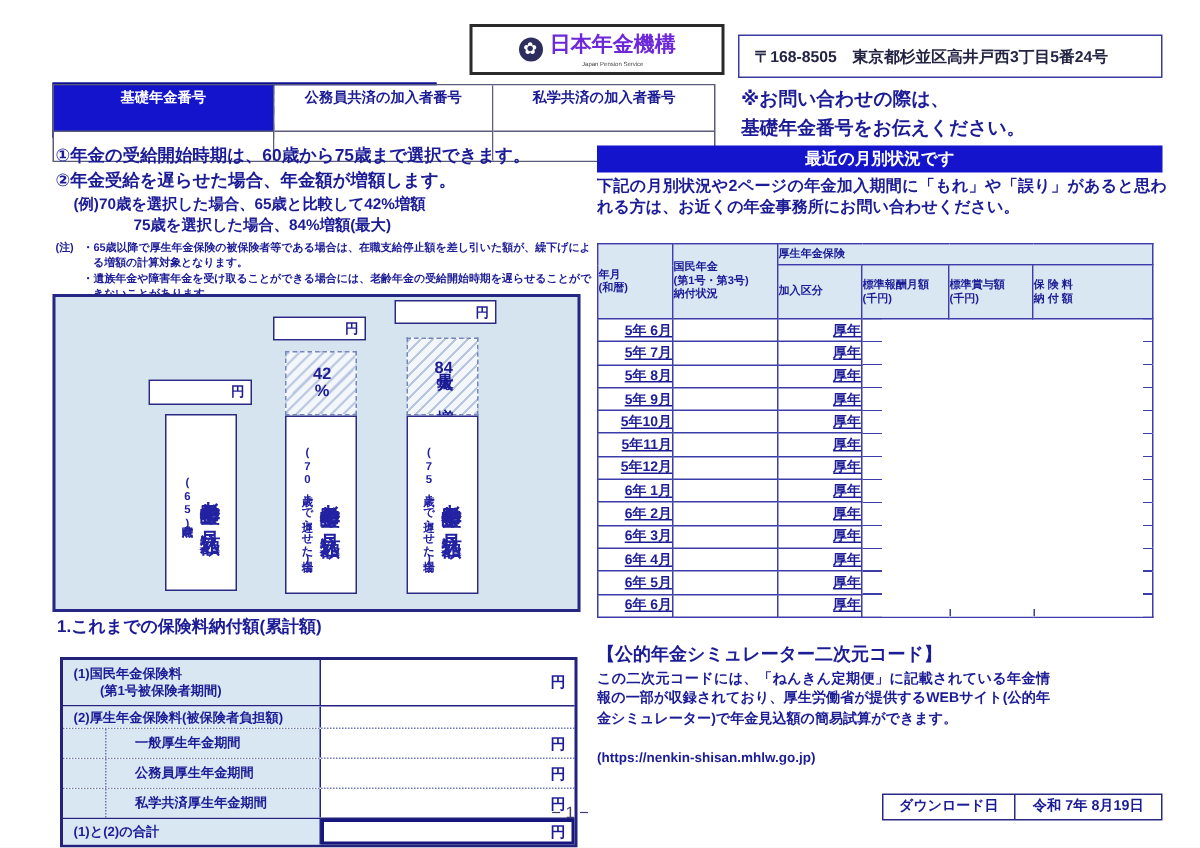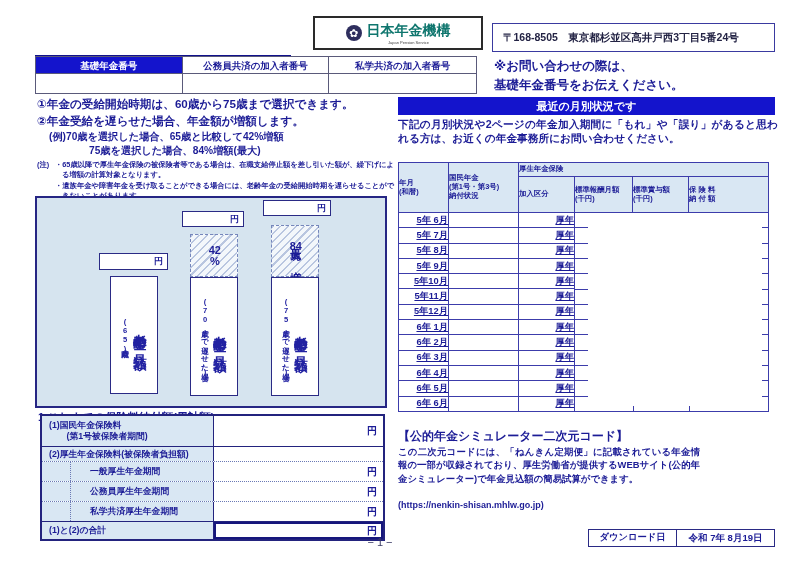--- a/index.html
+++ b/index.html
@@ -9,27 +9,27 @@
   .abs { position:absolute; }
   .pre { white-space:pre-line; }
 
   
   .title-box { left:35px; top:19px; width:256px; height:37px; background:#1414cc; border:2px solid #10108c;
                color:#fff; font-size:25px; font-weight:bold; text-align:center; line-height:33px; letter-spacing:4px;margin-top:36px; }
   .logo-box { left:313px; top:16px; width:170px; height:34px; background:#fff; border:2px solid #2a2a2a;
               display:flex; align-items:center; justify-content:center; gap:5px; }
   .logo-circle { width:16px; height:16px; border-radius:50%; background:#2e2e5e; color:#fff; font-size:11px;
                  line-height:16px; text-align:center; }
-  .logo-name { font-size:14px; font-weight:bold; color:#0f766e; line-height:1; }
+  .logo-name { font-size:14px; font-weight:bold; color:#6d28d9; line-height:1; }
   .logo-sub { font-size:4px; color:#444; text-align:center; margin-top:1px; }
   .address-box { left:492px; top:23px; width:283px; height:29px; border:1.5px solid #3a3aa0;
                  display:flex; align-items:center; padding-left:10px; font-size:10.5px; font-weight:bold; color:#232344; }
   .num-table { left:35px; top:56px; width:442px; border:1.5px solid #5a5a7a; display:grid;
                grid-template-columns:1fr 1fr 1fr; }
-  .num-h { height:17px; font-size:9.5px; font-weight:bold; text-align:center; line-height:17px;
+  .num-h { height:31px; font-size:9.5px; font-weight:bold; text-align:center; line-height:17px;
            border-right:1px solid #5a5a7a; border-bottom:1px solid #5a5a7a; color:#1c1c96; background:#fff; }
   .num-h.first { background:#1414cc; color:#fff; }
   .num-v { height:19px; border-right:1px solid #5a5a7a; background:#fff; }
   .num-h:nth-child(3), .num-v:last-child { border-right:none; }
   .contact-note { left:494px; top:57px; font-size:12.5px; font-weight:bold; color:#1c1c96; line-height:1.55; }
 
   
   .intro { left:37px; top:96px; width:358px; }
   .intro-main { font-size:11.6px; font-weight:bold; line-height:1.45; }
   .intro-ex1 { margin-left:12px; font-size:10.2px; font-weight:bold; line-height:1.4; }
@@ -48,21 +48,21 @@
   .bar { position:absolute; background:#fff; border:1px solid #2a2a85; display:flex; justify-content:center; }
   .vtext { writing-mode:vertical-rl; text-orientation:upright; height:100%; text-align:center; }
   .bar-main { display:block; font-size:13.5px; font-weight:bold; letter-spacing:1px; color:#2222a2; }
   .bar-sub { display:block; font-size:7.6px; font-weight:bold; color:#2222a2; margin-right:1px; }
   .inc { writing-mode:vertical-rl; text-orientation:upright; font-size:11px; font-weight:bold; color:#1c1c96;
          line-height:1.05; }
   .tcu { text-combine-upright:all; }
 
   
   .pay-heading { left:38px; top:410px; font-size:11.3px; font-weight:bold; }
-  .pay-table { left:40px; top:414px; width:345px; border:2px solid #23237e; background:#fff; }
+  .pay-table { left:40px; top:438px; width:345px; border:2px solid #23237e; background:#fff; }
   .pay-row { display:flex; align-items:stretch; }
   .bt-solid { border-top:1px solid #23237e; }
   .bt-dot { border-top:1px dotted #6a79b5; }
   .pay-label { width:172px; background:#d9e7f3; border-right:1.5px solid #23237e; font-size:8.8px;
                font-weight:bold; display:flex; align-items:center; padding-left:7px; line-height:1.25; }
   .pay-label.sub { padding-left:48px; position:relative; }
   .pay-label.sub::before { content:""; position:absolute; left:28px; top:0; bottom:0; border-left:1px dotted #6a79b5; }
   .pay-value { flex:1; display:flex; align-items:center; justify-content:flex-end; padding-right:6px;
                font-size:10px; font-weight:bold; }
   .pay-value.total { box-shadow:inset 0 0 0 2px #16167c; }

